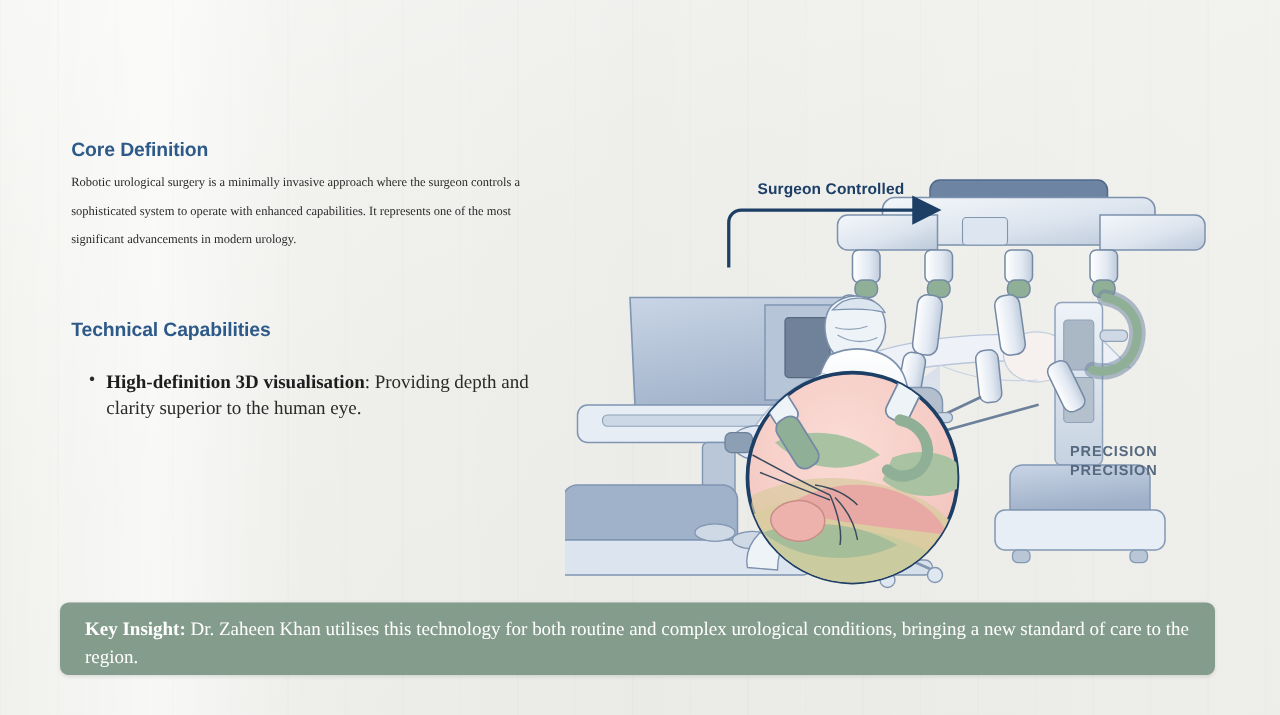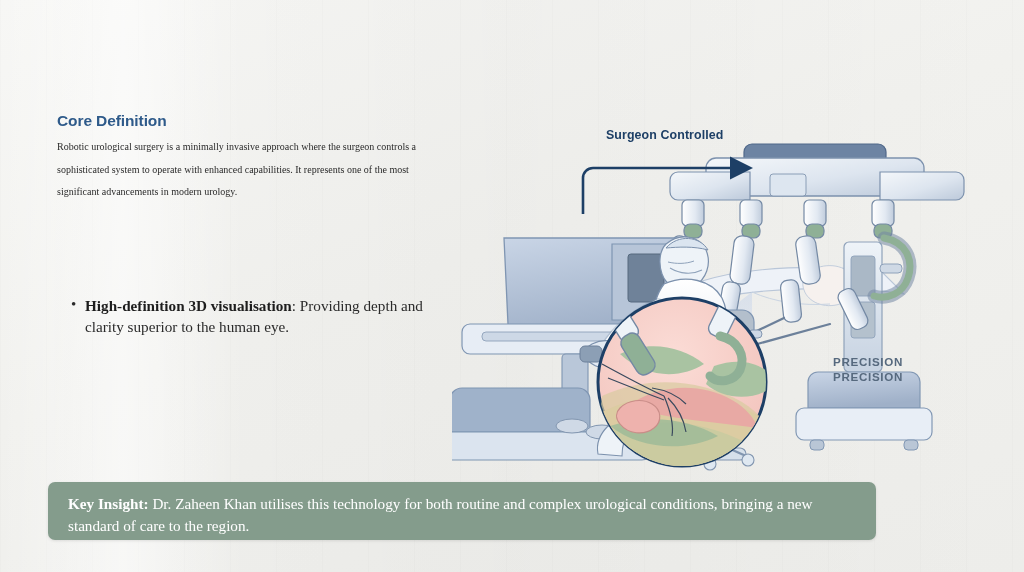--- a/index.html
+++ b/index.html
@@ -46,50 +46,51 @@
     font-size:15.2px;line-height:21.4px;color:#2a2a2a;
   }
   #bullets li:before{
     content:"\2022";position:absolute;left:2px;top:-1px;
     font-size:15px;color:#2a2a2a;
   }
   #bullets b{font-weight:bold;color:#1d1d1d;}
   .sage{color:#93a99b;}
   
   #banner{
-    position:absolute;left:48px;top:482px;width:828px;height:58px;
+    position:absolute;left:48px;top:482px;width:924px;height:58px;
     box-sizing:border-box;border-radius:7px;
     background:#849c8c;
     padding:11px 20px 0 20px;
     color:#ffffff;font-size:15.2px;line-height:21.5px;
     box-shadow:0 1px 3px rgba(0,0,0,.10);
   }
   #banner b{font-weight:bold;}
   
   #art{position:absolute;left:452px;top:96px;width:560px;height:380px;}
   #art svg{display:block;}
   .ann{
     position:absolute;font-family:"Liberation Sans", sans-serif;
     font-weight:bold;color:#1d3f66;
   }
-  #ann-surgeon{left:606px;top:128px;font-size:12.4px;letter-spacing:.1px;text-align:center;}
+  #ann-surgeon{left:606px;top:144px;font-size:12.4px;letter-spacing:.1px;text-align:center;}
   #ann-precision{
-    left:833px;top:355px;font-size:11.6px;line-height:14.5px;
+    left:856px;top:355px;font-size:11.6px;line-height:14.5px;
     letter-spacing:.7px;color:#56697e;
   }
 </style>
 </head>
 <body>
 
 <div id="slide">
 
 
   <div class="sec-head" id="head-core">Core Definition</div>
   <div id="core-para">Robotic urological surgery is a minimally invasive approach where the surgeon controls a sophisticated system to operate with enhanced capabilities. It represents one of the most significant advancements in modern urology.</div>
 
+  <div class="sec-head" id="head-tech">Technical Capabilities</div>
 
   <ul id="bullets">
     <li>
       <b>High-definition 3D visualisation</b><span>: Providing depth and clarity superior to the human eye.</span>
     </li>
   </ul>
 
   <div id="banner">
     <b>Key Insight:</b><span> Dr. Zaheen Khan utilises this technology for both routine and complex urological conditions, bringing a new standard of care to the region.</span>
   </div>

